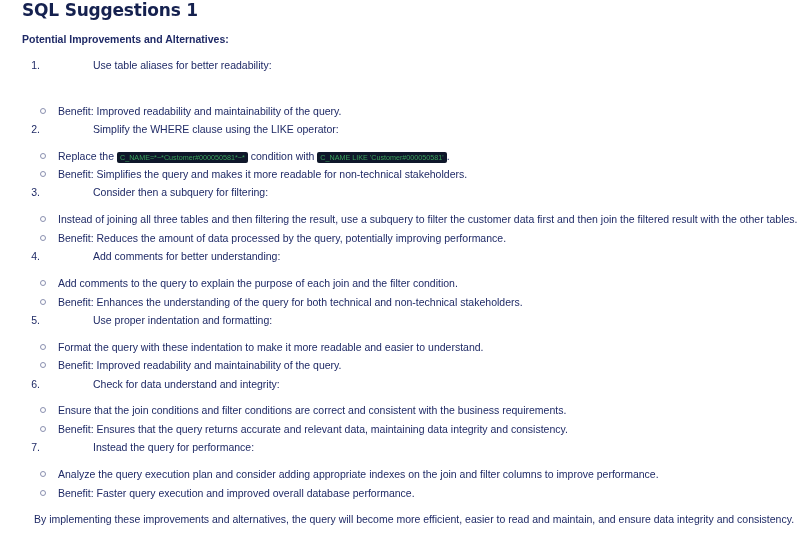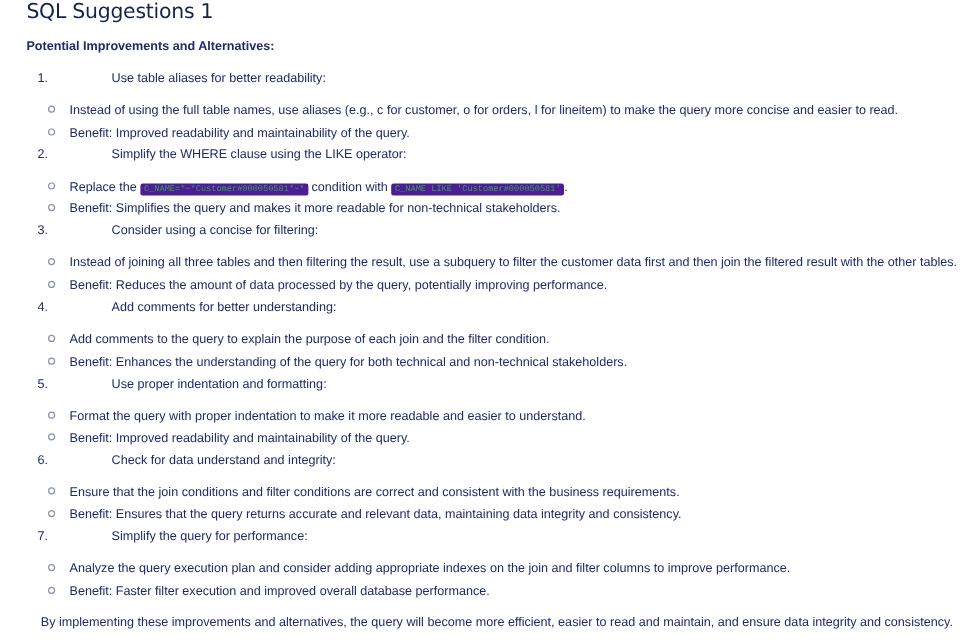--- a/index.html
+++ b/index.html
@@ -5,71 +5,68 @@
     html, body { margin: 0; padding: 0; background: #ffffff; }
     body {
       width: 806px; height: 537px; overflow: hidden;
       font-family: "Liberation Sans", sans-serif;
       color: #1f2a66;
       font-size: 10.5px;
     }
     .page { position: relative; padding: 0 0 0 22px; }
     .title {
       font-family: "DejaVu Sans", sans-serif;
-      font-weight: normal; font-size: 17px; color: #15214f;
+      font-weight: bold; font-size: 17px; color: #15214f;
       margin: 0; padding-top: 0px; height: 24px; line-height: 20px;
       letter-spacing: -0.2px;
     }
     .intro { position: absolute; left: 22px; top: 32px; line-height: 14px; font-weight: bold; }
     .item-title { position: absolute; left: 22px; line-height: 14px; }
     .item-title .num { display: inline-block; width: 18px; text-align: right; margin-right: 0px; }
     .item-title .txt { margin-left: 8px; padding-left: 45px; }
     .sub { position: absolute; left: 40px; line-height: 14px; white-space: nowrap; }
     .sub .bullet {
       display: inline-block; width: 4px; height: 4px; border: 1px solid #8a90b0;
       border-radius: 50%; margin-right: 12px; vertical-align: middle; position: relative; top: -1px;
     }
     code {
-      font-family: Liberation Mono, monospace; font-size: 7.2px; color: #3aa05a;
-      background: #4c1d95; padding: 1px 3px; border-radius: 2px; text-align: center;
+      font-family: Liberation Sans, sans-serif; font-size: 7.2px; color: #3aa05a;
+      background: #0f172a; padding: 1px 3px; border-radius: 2px; text-align: center;
     }
     .conclusion { position: absolute; left: 22px; top: 512px; line-height: 14px; white-space: nowrap; padding-left: 12px; }
   </style>
 </head>
 <body>
 
 <div class="page">
   <h1 class="title">SQL Suggestions 1</h1>
   <div class="intro">Potential Improvements and Alternatives:</div>
 
   <div class="item-title" style="top:58px">
     <span class="num">1.</span><span class="txt">Use table aliases for better readability:</span>
-  </div>
-  <div class="sub" style="top:85px">
-    <span class="bullet"></span><span>Instead of using the full table names, use aliases (e.g., c for customer, o for orders, l for lineitem) to make the query more concise and easier to read.</span>
   </div>
   <div class="sub" style="top:104px">
     <span class="bullet"></span><span>Benefit: Improved readability and maintainability of the query.</span>
   </div>
 
   <div class="item-title" style="top:122px">
     <span class="num">2.</span><span class="txt">Simplify the WHERE clause using the LIKE operator:</span>
   </div>
   <div class="sub" style="top:149px">
     <span class="bullet"></span><span>Replace the</span>
     <code>C_NAME=*~*Customer#000050581*~*</code>
     <span>condition with</span>
     <code>C_NAME LIKE 'Customer#000050581'</code><span>.</span>
   </div>
   <div class="sub" style="top:167px">
     <span class="bullet"></span><span>Benefit: Simplifies the query and makes it more readable for non-technical stakeholders.</span>
   </div>
 
   <div class="item-title" style="top:185px">
-    <span class="num">3.</span><span class="txt">Consider using a concise for filtering:</span>
+    <span class="num">3.</span><span class="txt">Consider then a subquery for filtering:</span>
   </div>
   <div class="sub" style="top:231px">
     <span class="bullet"></span><span>Benefit: Reduces the amount of data processed by the query, potentially improving performance.</span>
   </div>
   <div class="sub" style="top:212px">
     <span class="bullet"></span><span>Instead of joining all three tables and then filtering the result, use a subquery to filter the customer data first and then join the filtered result with the other tables.</span>
   </div>
 
   <div class="item-title" style="top:249px">
     <span class="num">4.</span><span class="txt">Add comments for better understanding:</span>
@@ -78,40 +75,40 @@
     <span class="bullet"></span><span>Benefit: Enhances the understanding of the query for both technical and non-technical stakeholders.</span>
   </div>
   <div class="sub" style="top:276px">
     <span class="bullet"></span><span>Add comments to the query to explain the purpose of each join and the filter condition.</span>
   </div>
 
   <div class="item-title" style="top:313px">
     <span class="num">5.</span><span class="txt">Use proper indentation and formatting:</span>
   </div>
   <div class="sub" style="top:340px">
-    <span class="bullet"></span><span>Format the query with proper indentation to make it more readable and easier to understand.</span>
+    <span class="bullet"></span><span>Format the query with these indentation to make it more readable and easier to understand.</span>
   </div>
   <div class="sub" style="top:358px">
     <span class="bullet"></span><span>Benefit: Improved readability and maintainability of the query.</span>
   </div>
 
   <div class="item-title" style="top:377px">
     <span class="num">6.</span><span class="txt">Check for data understand and integrity:</span>
   </div>
   <div class="sub" style="top:422px">
     <span class="bullet"></span><span>Benefit: Ensures that the query returns accurate and relevant data, maintaining data integrity and consistency.</span>
   </div>
   <div class="sub" style="top:403px">
     <span class="bullet"></span><span>Ensure that the join conditions and filter conditions are correct and consistent with the business requirements.</span>
   </div>
 
   <div class="item-title" style="top:440px">
-    <span class="num">7.</span><span class="txt">Simplify the query for performance:</span>
+    <span class="num">7.</span><span class="txt">Instead the query for performance:</span>
   </div>
   <div class="sub" style="top:467px">
     <span class="bullet"></span><span>Analyze the query execution plan and consider adding appropriate indexes on the join and filter columns to improve performance.</span>
   </div>
   <div class="sub" style="top:486px">
-    <span class="bullet"></span><span>Benefit: Faster filter execution and improved overall database performance.</span>
+    <span class="bullet"></span><span>Benefit: Faster query execution and improved overall database performance.</span>
   </div>
 
   <div class="conclusion">By implementing these improvements and alternatives, the query will become more efficient, easier to read and maintain, and ensure data integrity and consistency.</div>
 </div>
 
 </body></html>

